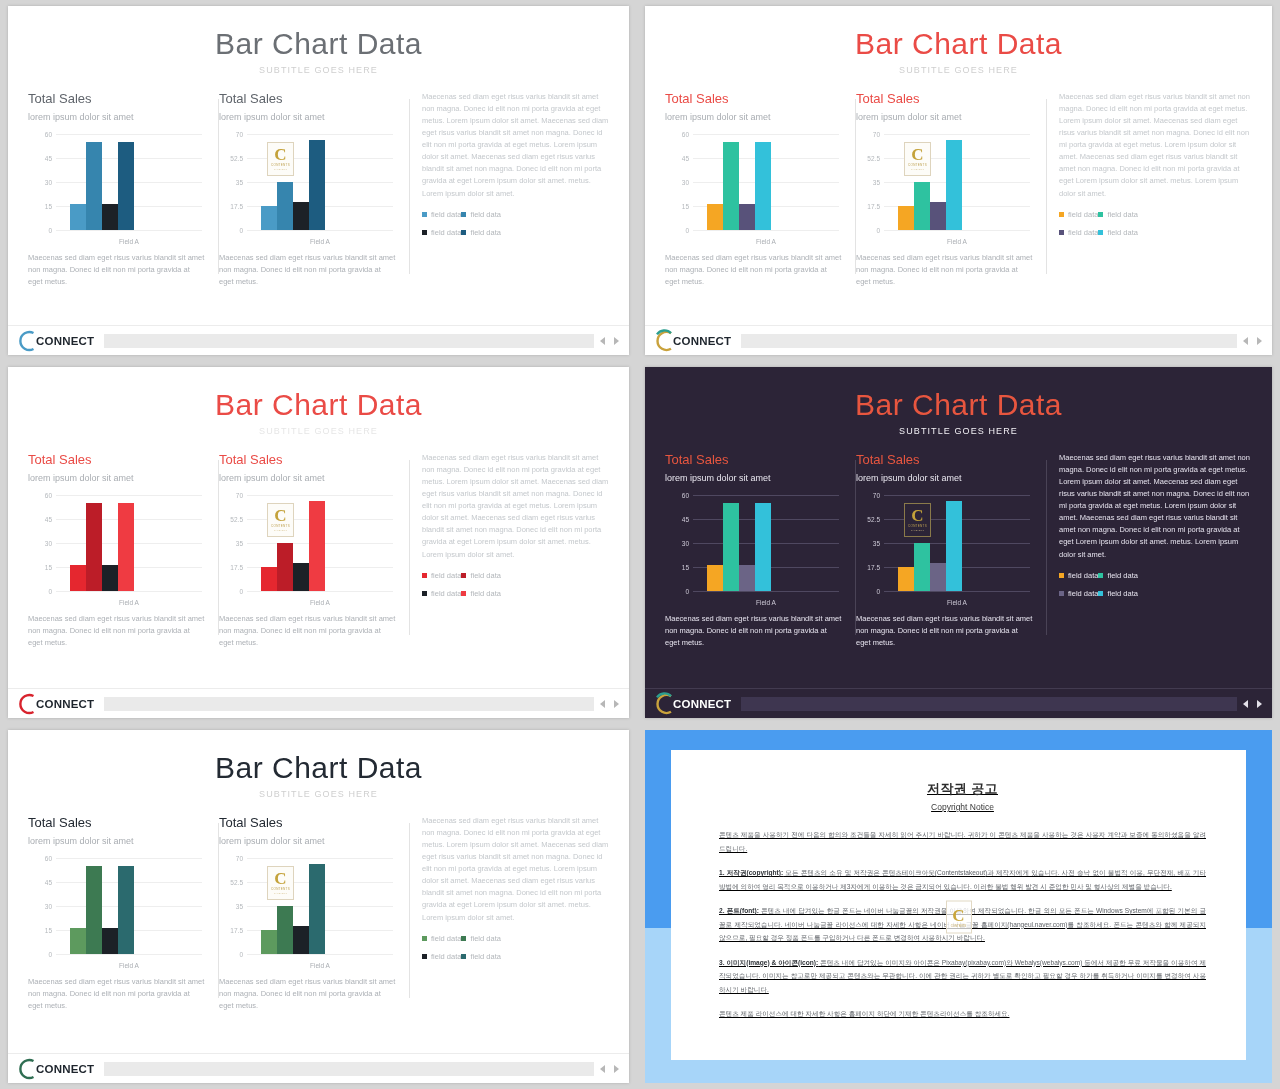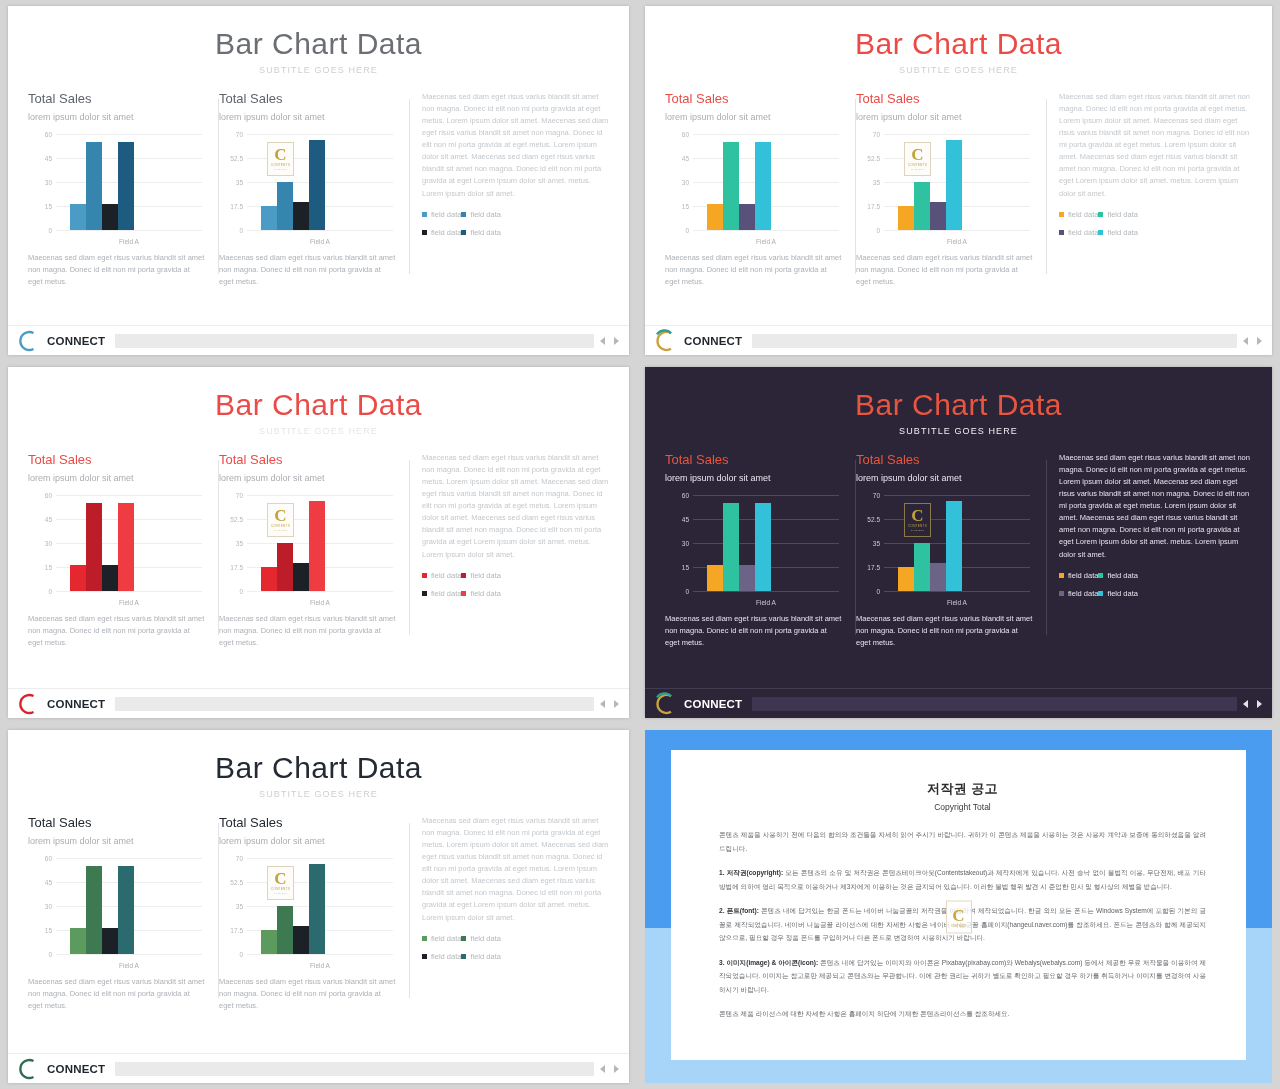--- a/index.html
+++ b/index.html
@@ -179,21 +179,21 @@
   
   .footer {
     height: 30px;
     background: #fff;
     border-top: 1px solid #ececec;
     display: flex; align-items: center;
     padding: 0 6px 0 4px;
     flex: 0 0 30px;
   }
   .slide.dark .footer { background: #2c2437; border-top: 1px solid #433b50; }
-  .logo { display: flex; align-items: center; gap: 12px; padding-left: 2px; }
+  .logo { display: flex; align-items: center; gap: 1px; padding-left: 2px; }
   .logo svg { display: block; }
   .logotext {
     font-size: 11.5px; font-weight: 700;
     letter-spacing: 0.2px;
     color: #1e252d;
     margin-left: -5px;
   }
   .slide.dark .logotext { color: #fff; }
   .progressbar {
     flex: 1;
@@ -224,20 +224,21 @@
     position: absolute; left: 0; right: 0; bottom: 0;
     height: 44%;
     background: #a7d5f9;
   }
   .cr-page {
     position: absolute;
     left: 26px; right: 26px; top: 20px; bottom: 23px;
     background: #fff;
     padding: 30px 40px 0 48px;
     overflow: hidden;
+    text-decoration: underline;
   }
   .cr-title {
     text-align: center;
     font-size: 13px;
     font-weight: 700;
     color: #2b2b2b;
     letter-spacing: 0.4px;
   }
   .cr-subtitle {
     text-align: center;
@@ -869,21 +870,21 @@
       <span class="navbtn next"></span>
     </div>
   </div>
   </div>
     </div>
     <div class="cell">
       <div class="cr-slide">
     <div class="cr-lowerband"></div>
     <div class="cr-page">
       <div class="cr-title">저작권 공고</div>
-      <div class="cr-subtitle">Copyright Total</div>
+      <div class="cr-subtitle">Copyright Notice</div>
       <div class="cr-para">콘텐츠 제품을 사용하기 전에 다음의 합의와 조건들을 자세히 읽어 주시기 바랍니다. 귀하가 이 콘텐츠 제품을 사용하는 것은 사용자 계약과 보증에 동의하셨음을 알려드립니다.</div>
       <div class="cr-para"><b>1. 저작권(copyright):</b><span> 모든 콘텐츠의 소유 및 저작권은 콘텐츠테이크아웃(Contentstakeout)과 제작자에게 있습니다. 사전 승낙 없이 불법적 이용, 무단전재, 배포 기타 방법에 의하여 영리 목적으로 이용하거나 제3자에게 이용하는 것은 금지되어 있습니다. 이러한 불법 행위 발견 시 준엄한 민사 및 형사상의 제벌을 받습니다.</span></div>
       <div class="cr-para"><b>2. 폰트(font):</b><span> 콘텐츠 내에 담겨있는 한글 폰트는 네이버 나눔글꼴의 저작권을 이용하여 제작되었습니다. 한글 외의 모든 폰트는 Windows System에 포함된 기본의 글꼴로 제작되었습니다. 네이버 나눔글꼴 라이선스에 대한 자세한 사항은 네이버 나눔글꼴 홈페이지(hangeul.naver.com)를 참조하세요. 폰트는 콘텐츠와 함께 제공되지 않으므로, 필요할 경우 정품 폰트를 구입하거나 다른 폰트로 변경하여 사용하시기 바랍니다.</span></div>
       <div class="cr-para"><b>3. 이미지(image) &amp; 아이콘(icon):</b><span> 콘텐츠 내에 담겨있는 이미지와 아이콘은 Pixabay(pixabay.com)와 Webalys(webalys.com) 등에서 제공한 무료 저작물을 이용하여 제작되었습니다. 이미지는 참고로만 제공되고 콘텐츠와는 무관합니다. 이에 관한 권리는 귀하가 별도로 확인하고 필요할 경우 하가를 취득하거나 이미지를 변경하여 사용하시기 바랍니다.</span></div>
       <div class="cr-para">콘텐츠 제품 라이선스에 대한 자세한 사항은 홈페이지 하단에 기재한 콘텐츠라이선스를 참조하세요.</div>
       <div class="cr-watermark">
         <div class="wm-c">C</div>
         <div class="wm-t">CONTENTS</div>
       </div>
     </div>

